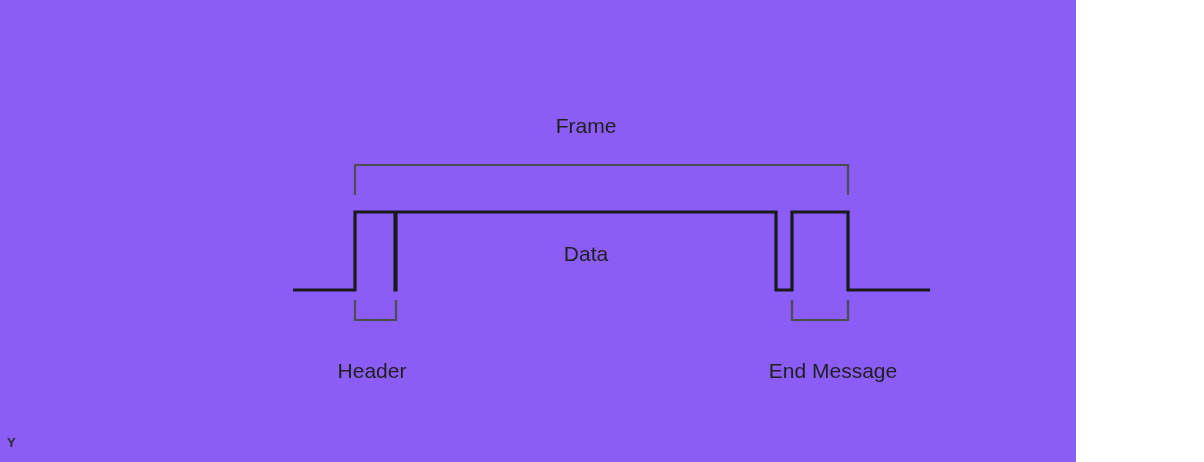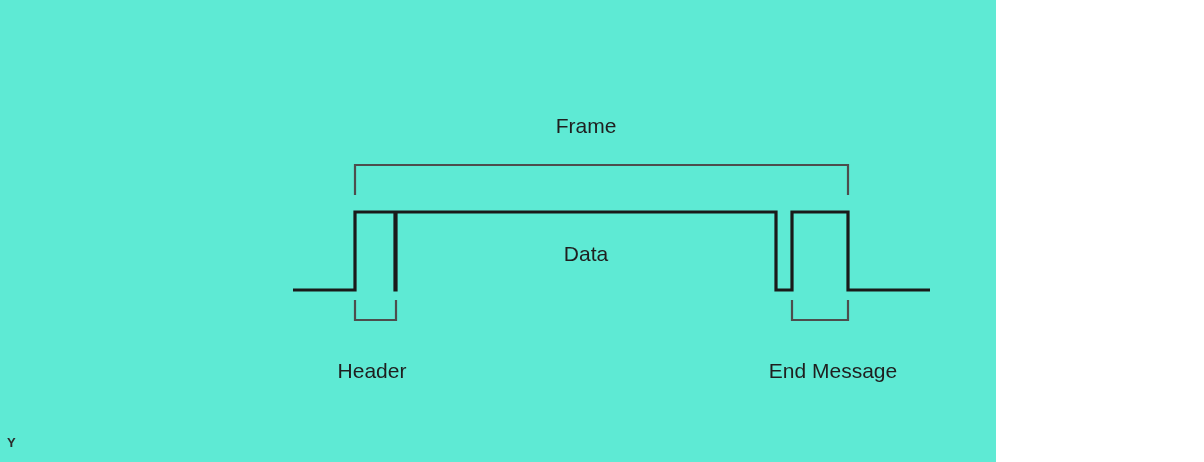--- a/index.html
+++ b/index.html
@@ -9,23 +9,23 @@
     background: #ffffff;
   }
   body {
     width: 1204px;
     height: 462px;
     overflow: hidden;
     font-family: "Liberation Sans", sans-serif;
   }
   #diagram-root {
     position: relative;
-    width: 996px;
+    width: 1076px;
     height: 462px;
-    background: #5eead4;
+    background: #8b5cf6;
   }
   svg#frame-diagram {
     position: absolute;
     left: 0;
     top: 0;
     width: 1204px;
     height: 462px;
     display: block;
   }
   .wave-path {

